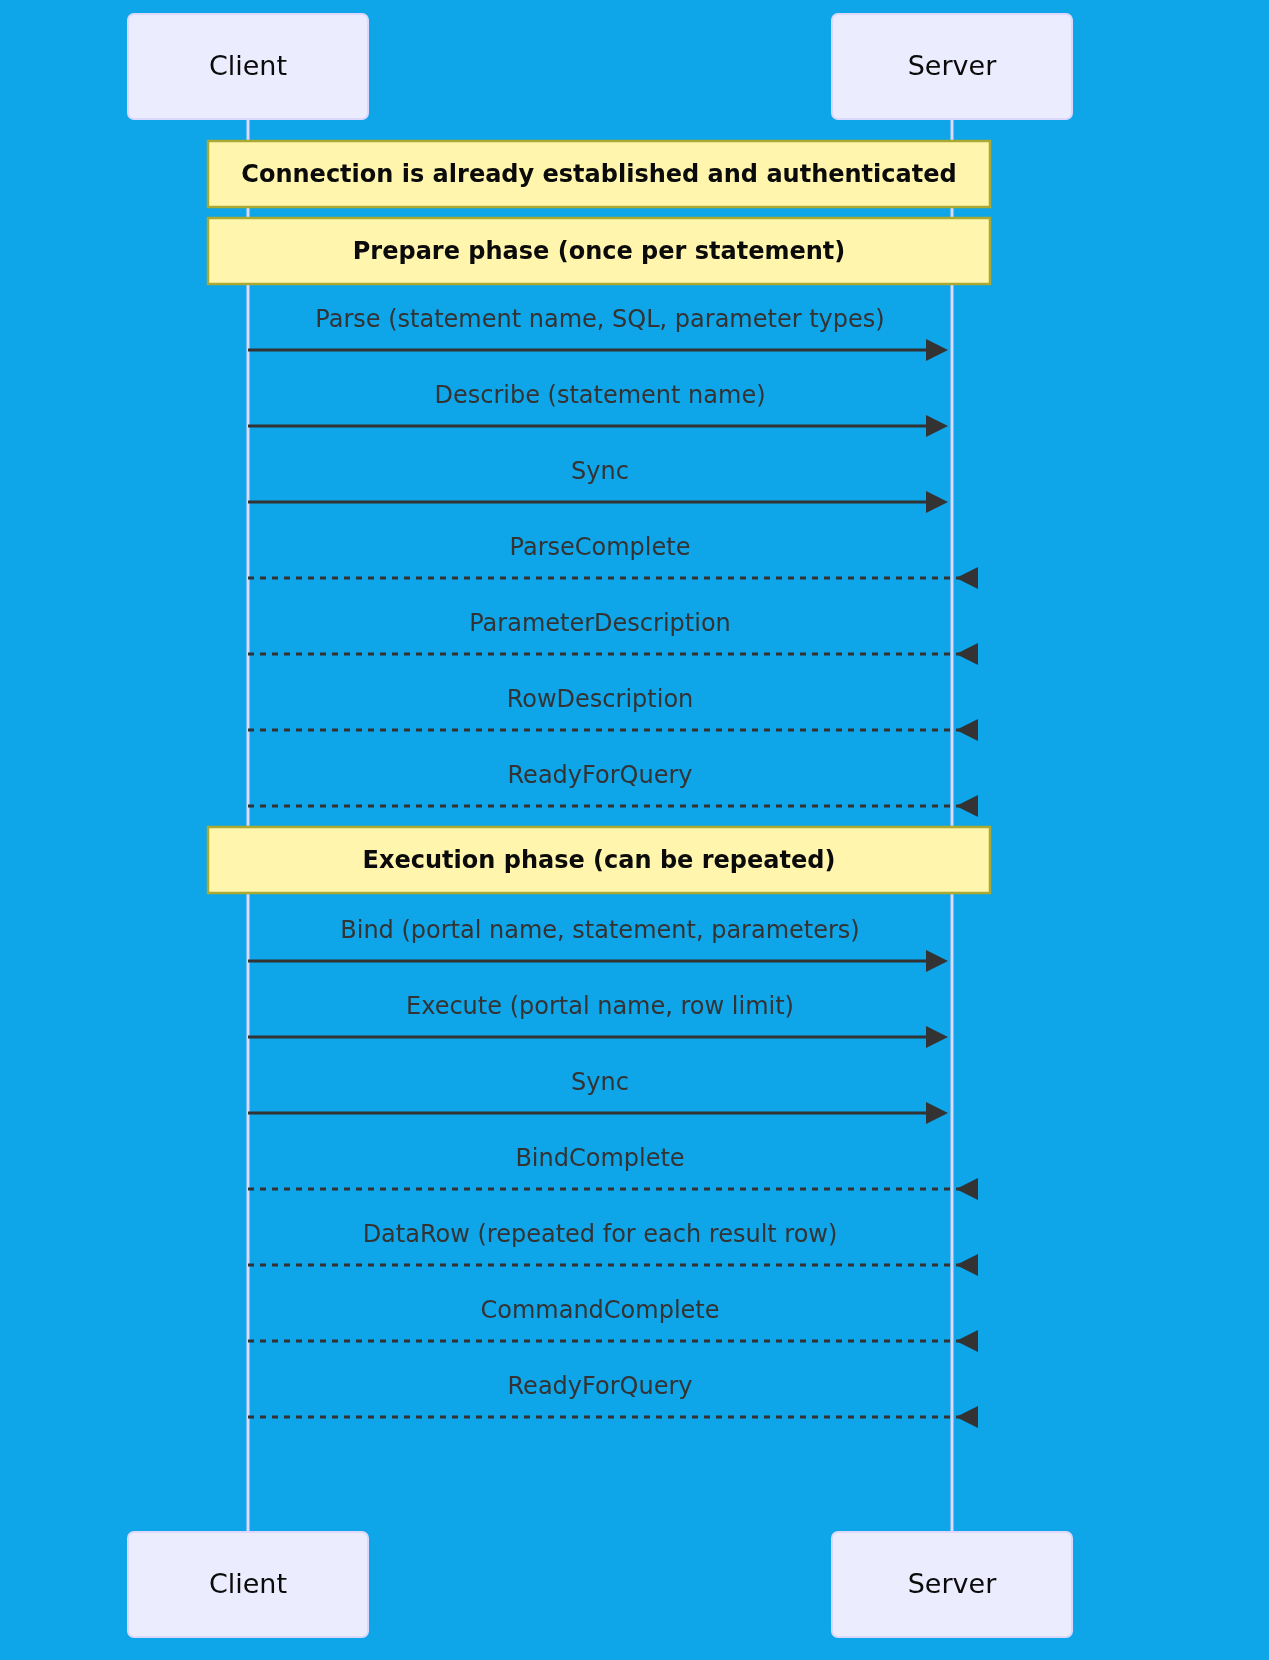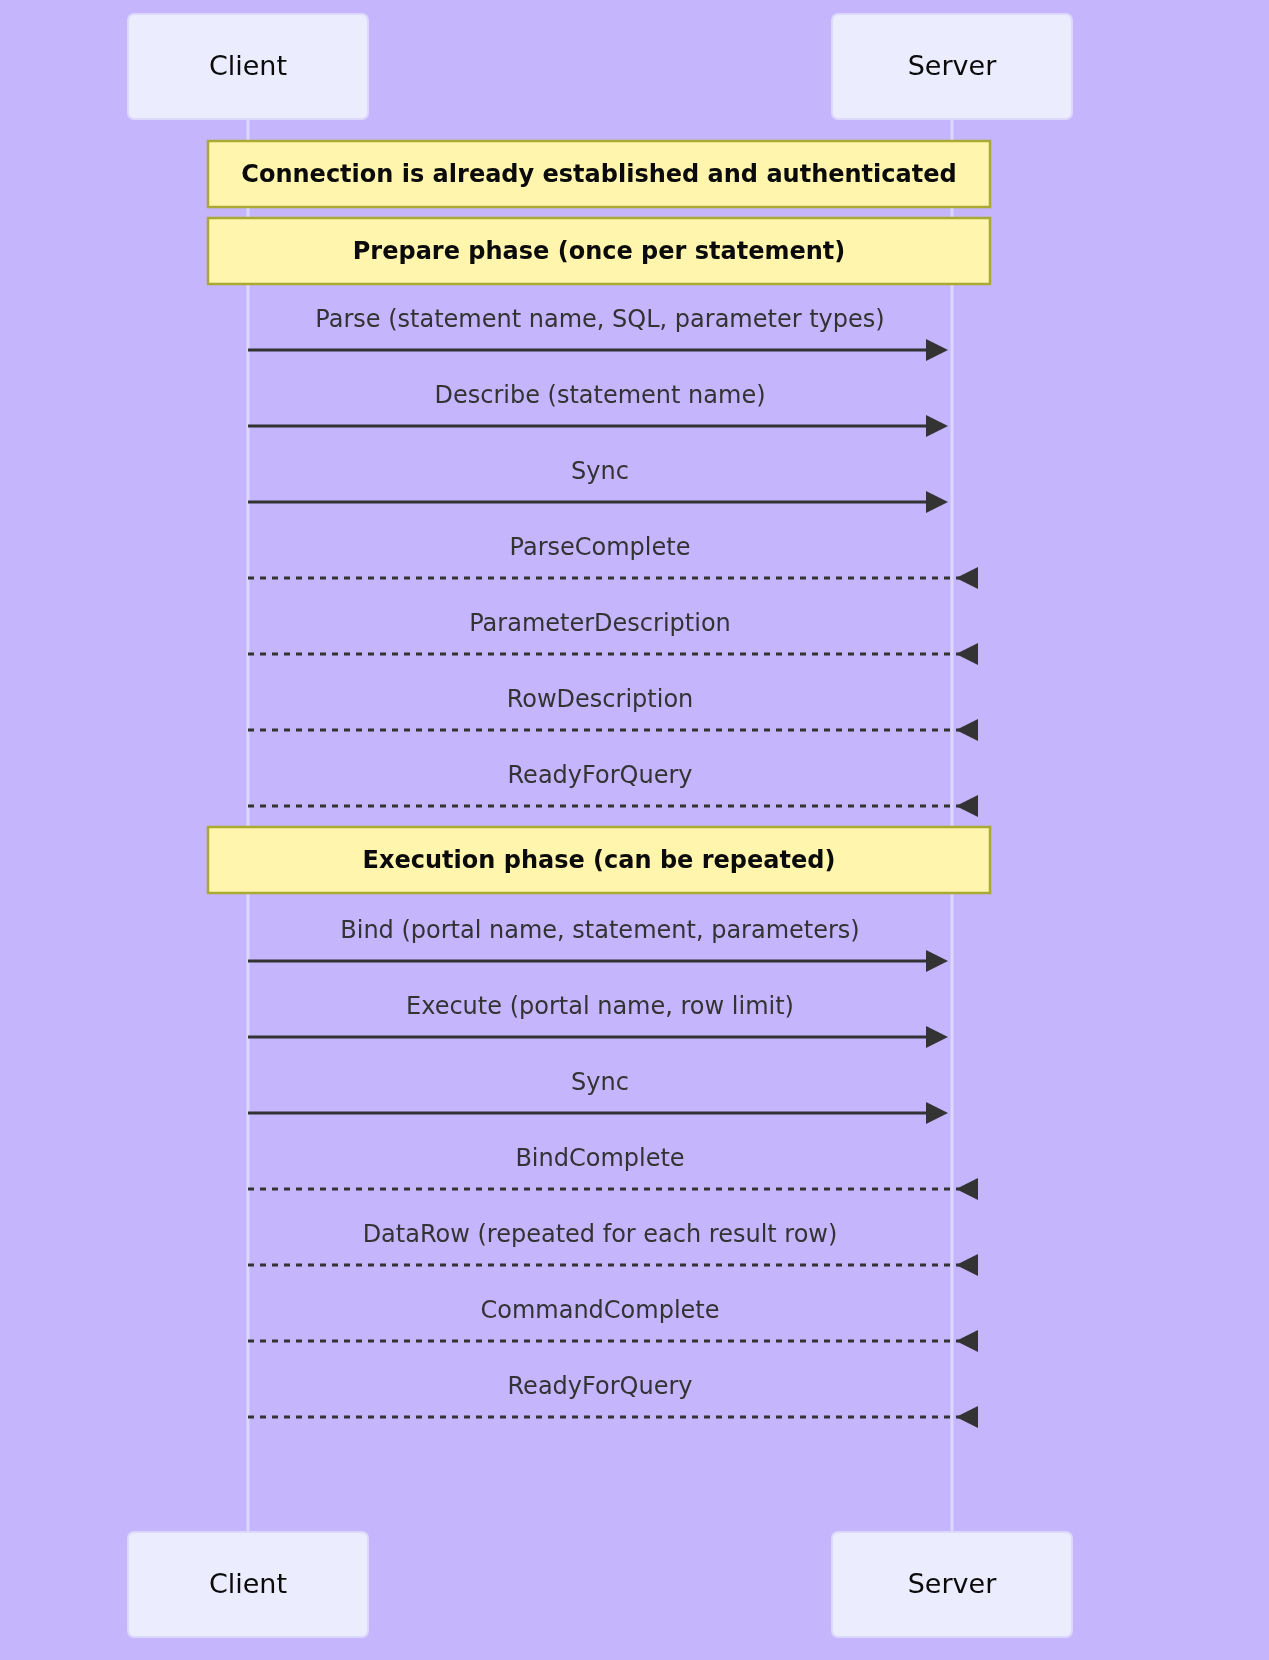--- a/index.html
+++ b/index.html
@@ -8,21 +8,21 @@
     padding: 0;
     background: #ffffff;
   }
   body {
     font-family: "DejaVu Sans", "Liberation Sans", sans-serif;
   }
   #diagram-root {
     position: relative;
     width: 1269px;
     height: 1660px;
-    background: #c4b5fd;
+    background: #0ea5e9;
     overflow: hidden;
   }
   #diagram-svg {
     position: absolute;
     left: 0;
     top: 0;
     width: 1269px;
     height: 1660px;
   }
   .actor-box-rect {

